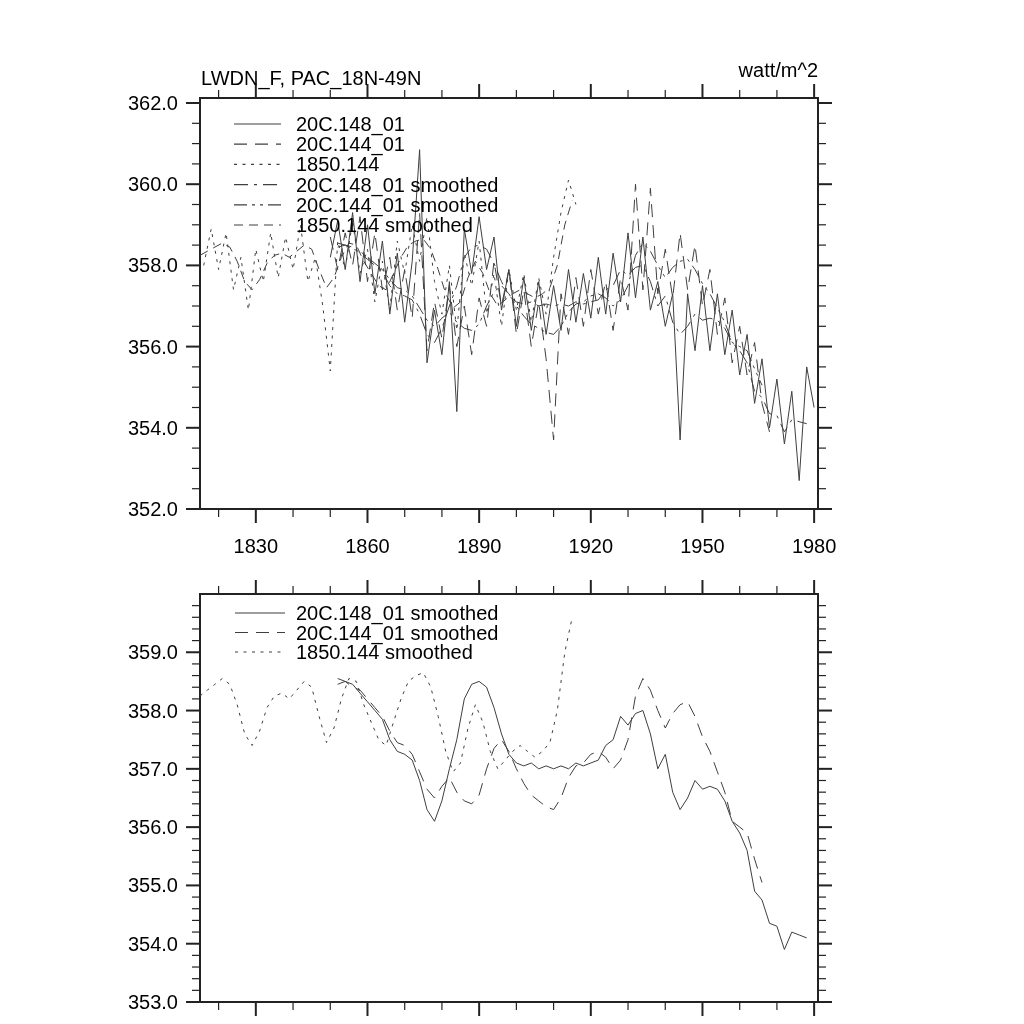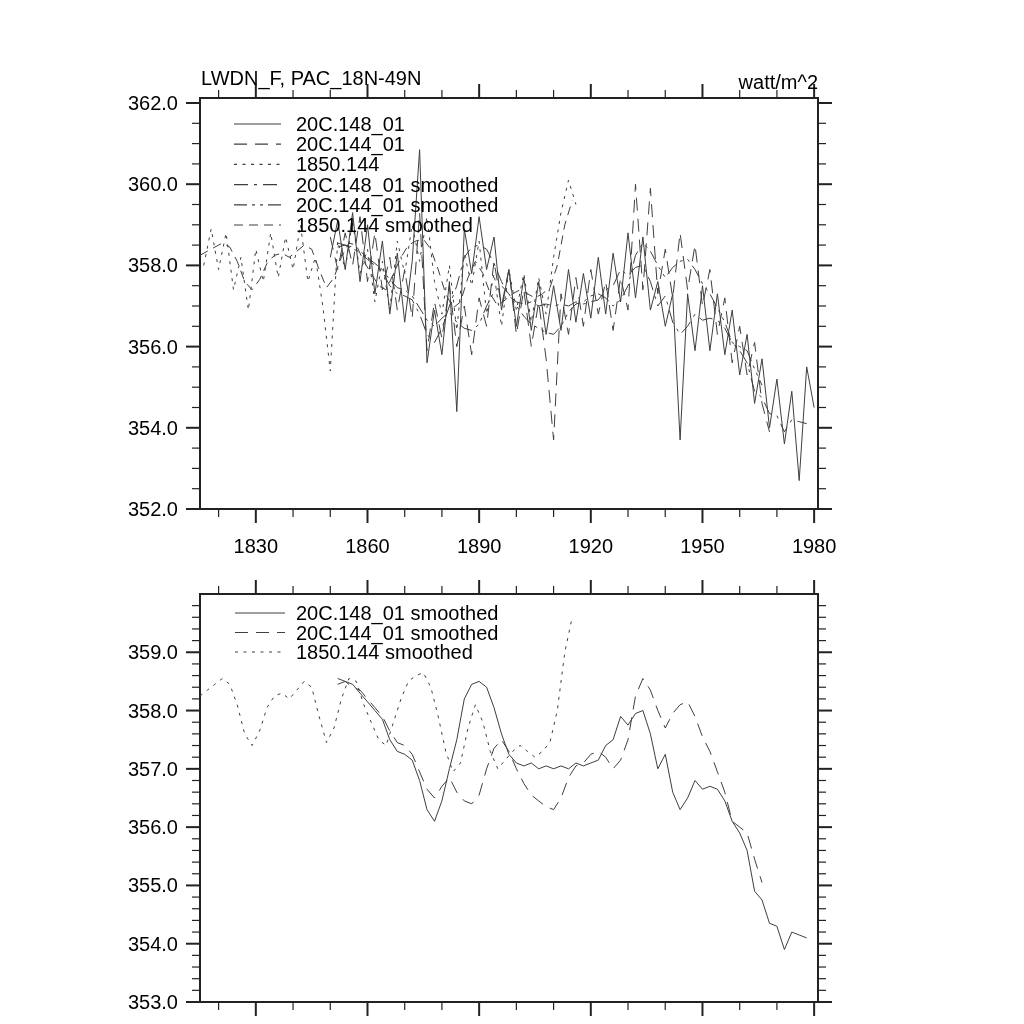--- a/index.html
+++ b/index.html
@@ -2,21 +2,21 @@
 <html><head>
 <meta charset="utf-8">
 <style>
   html,body{margin:0;padding:0;overflow:hidden;}
   body{width:1024px;height:1024px;background:#ffffff;position:relative;
        font-family:"Liberation Sans", sans-serif;color:#000;}
   #stage{position:absolute;left:0;top:0;width:1024px;height:1024px;}
   svg{position:absolute;left:0;top:0;}
   svg text{font-family:"Liberation Sans", sans-serif;fill:#000;}
   .overlay{position:absolute;font-size:20px;line-height:23px;white-space:pre;text-align:right;}
-  #units-overlay{left:618px;top:71px;width:200px;text-align:right;}
+  #units-overlay{left:618px;top:59px;width:200px;text-align:right;}
   #title-overlay{left:201px;top:67px;}
 </style>
 </head>
 <body>
 
 <div id="stage">
   <svg id="chart-svg" width="1024" height="1024" viewBox="0 0 1024 1024">
       <g>
         <rect x="200" y="98" width="618" height="411" fill="none" stroke="#222222" stroke-width="2"></rect>
         <line x1="186" x2="200" y1="509" y2="509" stroke="#222222" stroke-width="2"></line>

